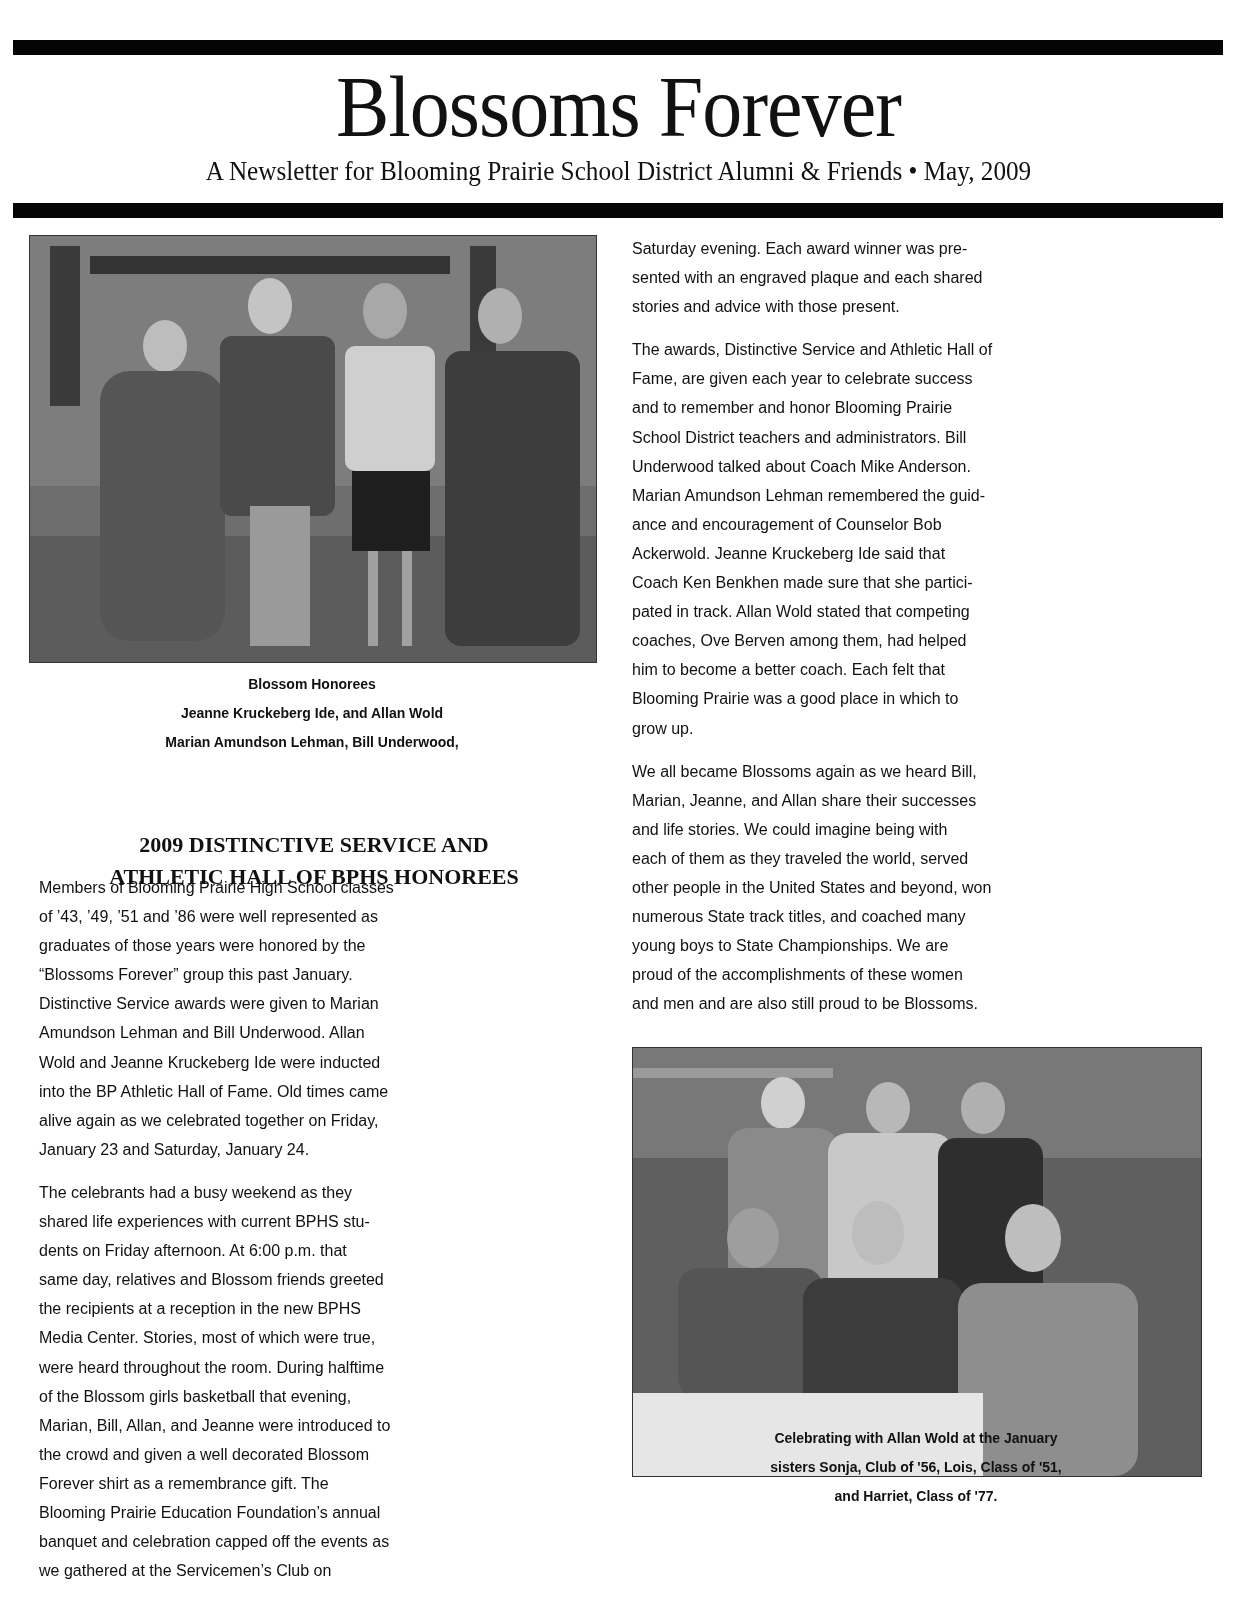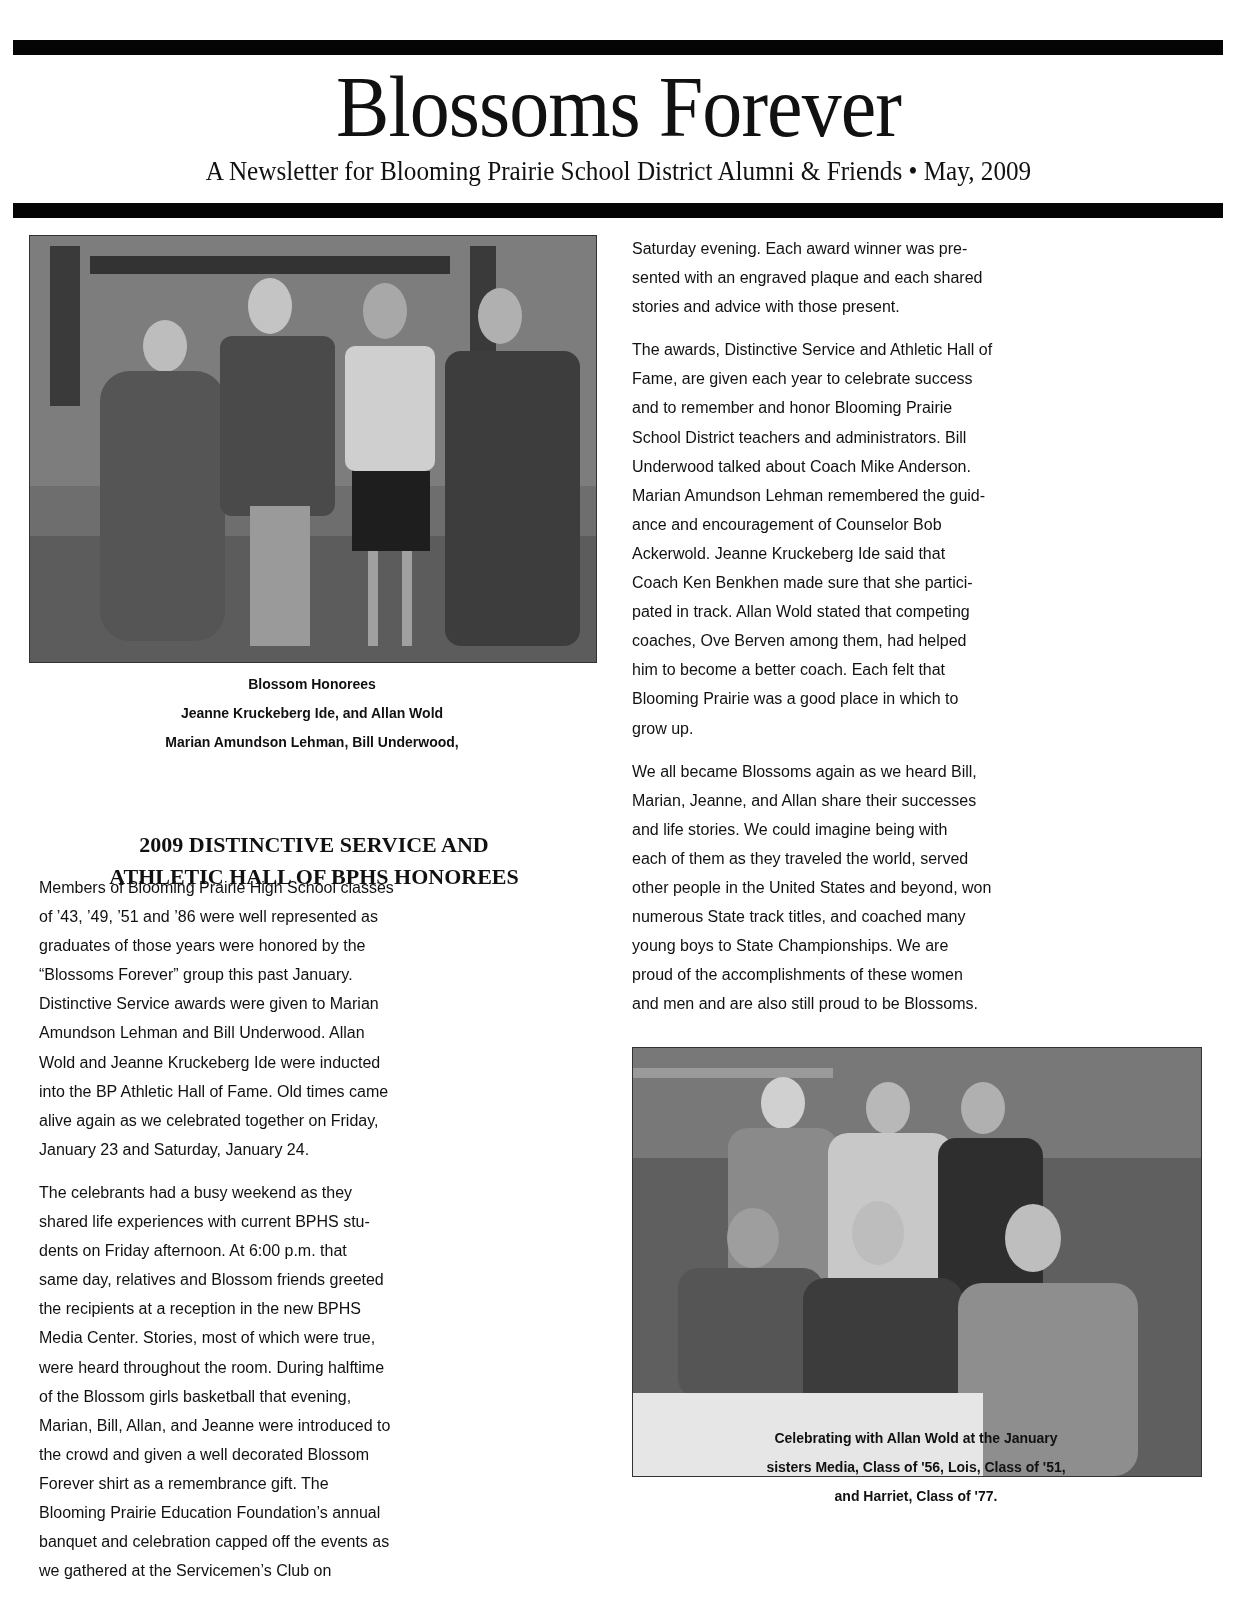--- a/index.html
+++ b/index.html
@@ -170,15 +170,15 @@
     <ellipse cx="245" cy="185" rx="26" ry="32" fill="#bdbdbd"></ellipse>
     <rect x="170" y="230" width="160" height="150" rx="22" fill="#3c3c3c"></rect>
     <ellipse cx="400" cy="190" rx="28" ry="34" fill="#bebebe"></ellipse>
     <rect x="325" y="235" width="180" height="193" rx="24" fill="#8e8e8e"></rect>
 
     <rect x="0" y="345" width="350" height="83" fill="#e6e6e6"></rect>
   </svg>
 </div>
 <div class="caption caption2">
   <div>Celebrating with Allan Wold at the January</div>
-  <div>sisters Media, Class of '56, Lois, Class of '51,</div>
+  <div>sisters Sonja, Club of '56, Lois, Class of '51,</div>
   <div>and Harriet, Class of '77.</div>
 </div>
 
 </body></html>

